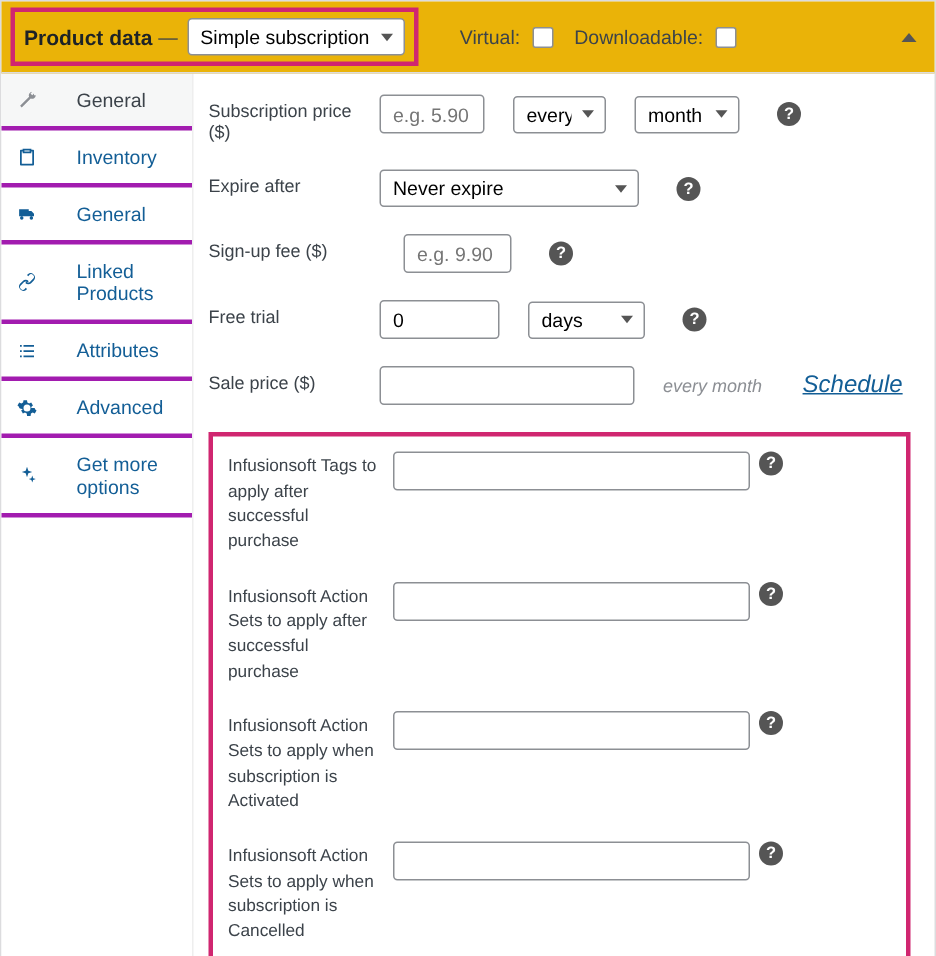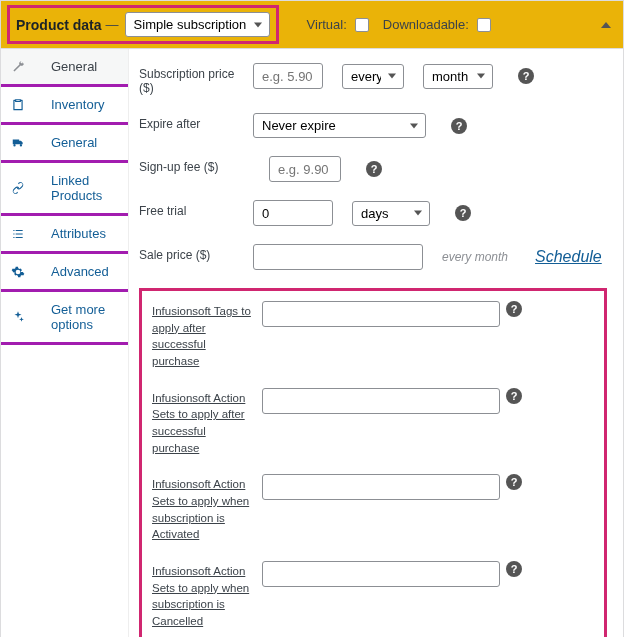--- a/index.html
+++ b/index.html
@@ -164,21 +164,20 @@
     align-items: flex-start;
     margin-bottom: 18px;
   }
   .hrow-label {
     width: 110px;
     font-size: 11.5px;
     color: #3c434a;
     line-height: 1.45;
     padding-right: 8px;
     padding-top: 2px;
-    text-decoration: underline;
   }
   svg { display:block; }
 </style>
 </head>
 <body>
 
 <div class="panel">
 
   <div class="panel-header">
     <div class="header-left">

